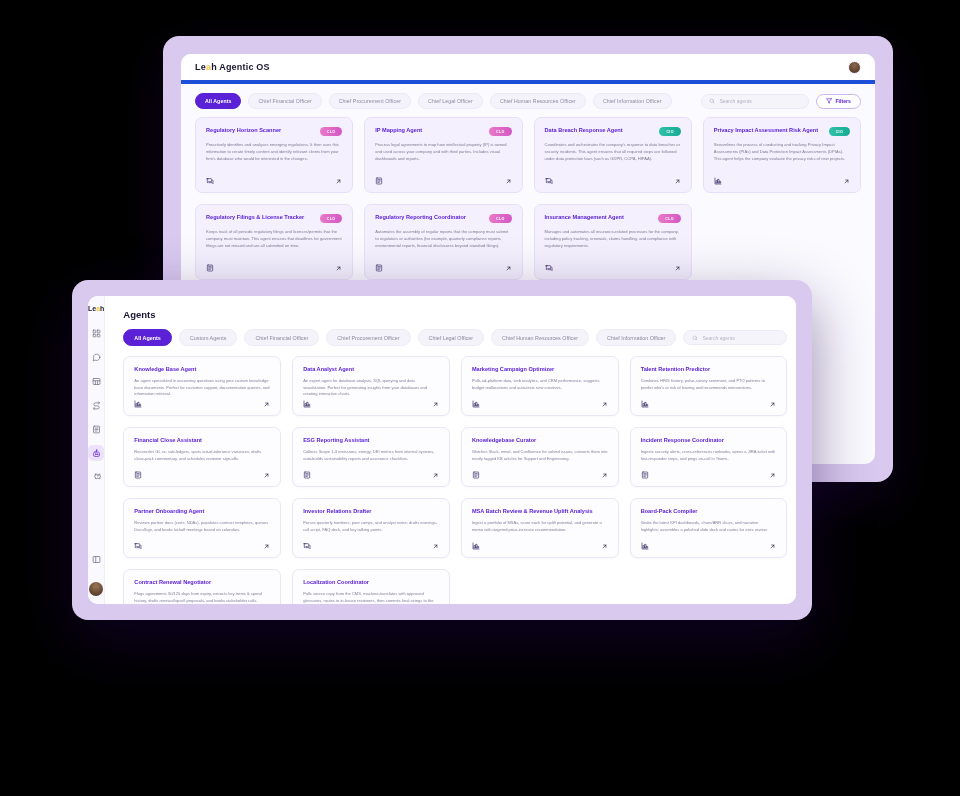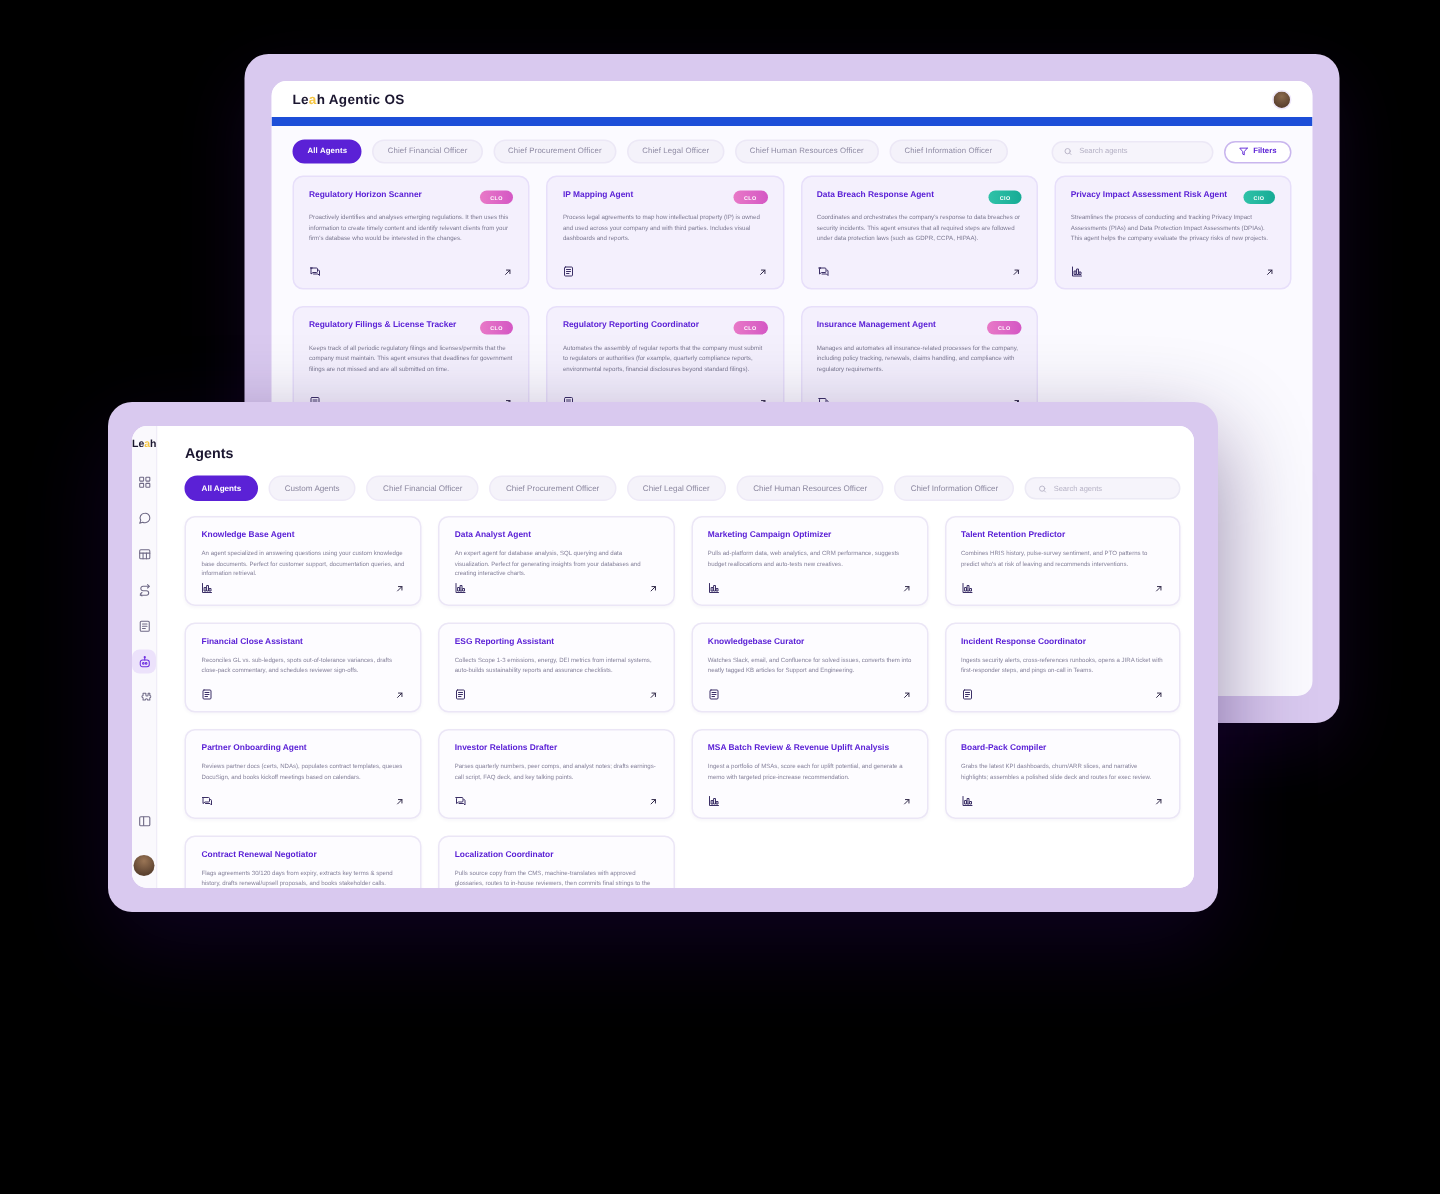--- a/index.html
+++ b/index.html
@@ -24,21 +24,21 @@
     width: 100%; height: 100%;
     background: #fbfaff;
     border-radius: 10px;
     overflow: hidden;
     position: relative;
   }
   .back-topbar {
     height: 30px; background: #ffffff;
     display: flex; align-items: center; justify-content: space-between;
     padding: 0 14px;
-    border-bottom: 6px solid #1d4ed8;
+    border-bottom: 4px solid #1d4ed8;
   }
   .brand { font-size: 9px; font-weight: 700; color: #1b1630; letter-spacing: .2px; }
   .brand .dot { color: #f5c542; }
   .avatar-sm {
     width: 13px; height: 13px; border-radius: 50%;
     background: radial-gradient(circle at 50% 30%, #8a6a4e 0%, #5d4230 70%);
     border: 1px solid #efe8fa;
   }
   .back-tabsrow {
     display: flex; align-items: center; gap: 7px;
@@ -80,21 +80,21 @@
   }
   .badge.clo { background: linear-gradient(90deg,#e879c7,#d457c4); }
   .badge.cio { background: linear-gradient(90deg,#2fc2a8,#17ab95); }
   .bcard-desc { font-size: 4.1px; color: #7d7a92; line-height: 1.65; margin-top: 6px; }
   .bcard-foot { margin-top: auto; display: flex; align-items: center; justify-content: space-between; }
   .ico { color: #3b2f66; display: block; }
   .arw { color: #2b2344; }
 
   
   .front-shell {
-    position: absolute; left: 72px; top: 268px;
+    position: absolute; left: 72px; top: 280px;
     width: 740px; height: 340px;
     background: #d9c9ef; border-radius: 16px;
     padding: 16px 16px 16px 16px;
     box-shadow: 0 22px 60px rgba(30,5,70,.45);
   }
   .front-win {
     width: 100%; height: 100%; background: #ffffff;
     border-radius: 10px; overflow: hidden; display: flex;
   }
   .sidebar {

